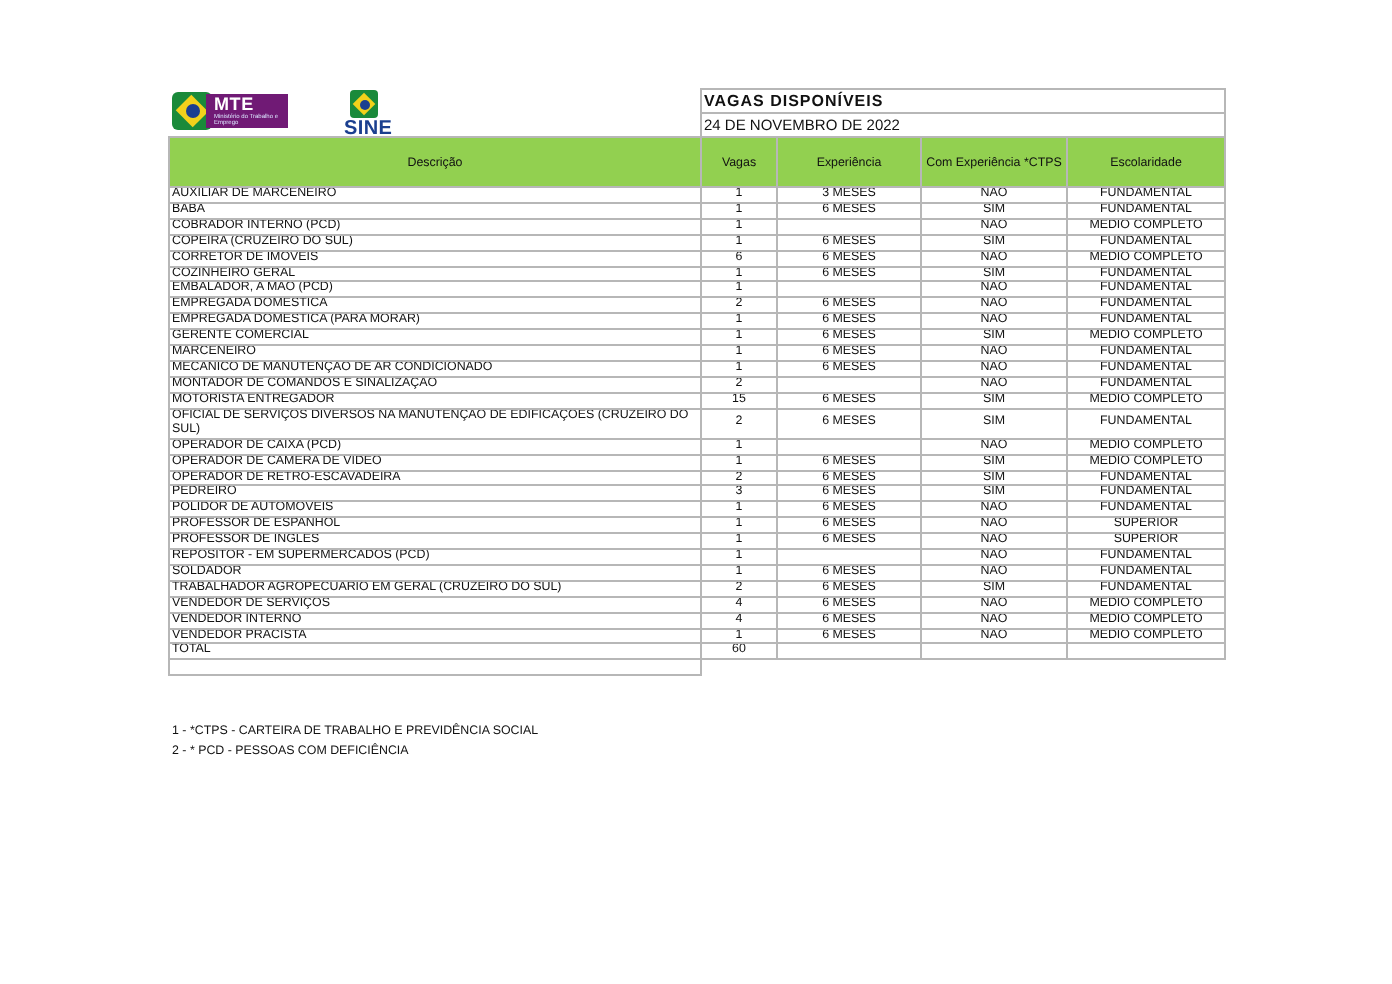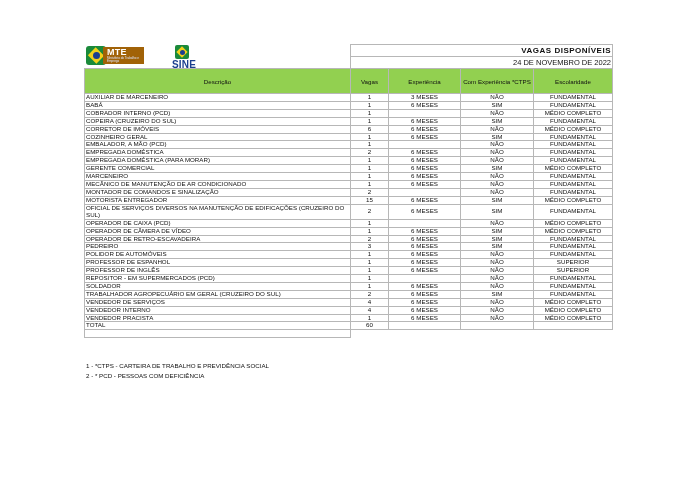--- a/index.html
+++ b/index.html
@@ -3,34 +3,34 @@
 <meta charset="utf-8">
 <style>
   html, body { margin:0; padding:0; background:#ffffff; }
   body { width:696px; height:492px; position:relative; overflow:hidden;
          font-family:"Liberation Sans", sans-serif; color:#111; }
   .logos { position:absolute; left:84px; top:44px; width:264px; height:24px; }
   .mte { position:absolute; left:2px; top:2px; width:58px; height:19px; }
   .mte .flag { position:absolute; left:0; top:0; width:20px; height:19px; background:#1a8a3a; border-radius:3px; }
   .mte .flag::after { content:""; position:absolute; left:4px; top:4px; width:12px; height:11px; background:#f2d11b; transform:rotate(45deg); }
   .mte .flag .globe { position:absolute; left:7px; top:6px; width:7px; height:7px; background:#1b3f8f; border-radius:50%; z-index:2; }
-  .mte .box { position:absolute; left:17px; top:1px; width:41px; height:17px; background:#a16207; color:#fff; }
+  .mte .box { position:absolute; left:17px; top:1px; width:41px; height:17px; background:#701a75; color:#fff; }
   .mte .box .t { position:absolute; left:4px; top:0px; font-size:9px; font-weight:bold; letter-spacing:0.3px; }
   .mte .box .s { position:absolute; left:4px; top:10px; font-size:3px; line-height:3px; color:#dce6ff; }
   .sine { position:absolute; left:88px; top:1px; width:22px; height:22px; }
   .sine .mark { position:absolute; left:3px; top:0; width:14px; height:14px; background:#1a8a3a; border-radius:2px; }
   .sine .mark::after { content:""; position:absolute; left:3px; top:3px; width:8px; height:8px; background:#f2d11b; transform:rotate(45deg); }
   .sine .mark::before { content:""; position:absolute; left:5px; top:5px; width:5px; height:5px; background:#1b3f8f; border-radius:50%; z-index:2; }
   .sine .t { position:absolute; left:0; top:14px; font-size:10px; font-weight:bold; color:#1b3f8f; letter-spacing:0.2px; }
 
   table.grid { position:absolute; left:84px; top:44px; border-collapse:collapse; table-layout:fixed; }
   table.grid td { border:1px solid #b7b7b7; padding:0 1px; font-size:6.2px; height:6.9px; line-height:6.9px;
                   white-space:nowrap; overflow:hidden; }
-  .title-cell { text-align:right; font-weight:bold; font-size:8px !important; letter-spacing:0.5px; height:11px !important; line-height:11px !important; }
-  .date-cell { text-align:right; font-size:7.5px !important; height:11px !important; line-height:11px !important;margin-top:12px; }
+  .title-cell { text-align:left; font-weight:bold; font-size:8px !important; letter-spacing:0.5px; height:11px !important; line-height:11px !important; }
+  .date-cell { text-align:left; font-size:7.5px !important; height:11px !important; line-height:11px !important;margin-top:12px; }
   .hdr td { background:#92d050; text-align:center; height:24px !important; line-height:7px !important; white-space:normal !important; }
   .c { text-align:center; }
   .desc { text-align:left; }
   .tall td { height:14px !important; line-height:6.9px !important; white-space:normal !important; }
   .blank-left { border:none !important; }
   .notes { position:absolute; left:86px; top:361px; font-size:6.2px; line-height:10px; }
 </style>
 </head>
 <body>
 

